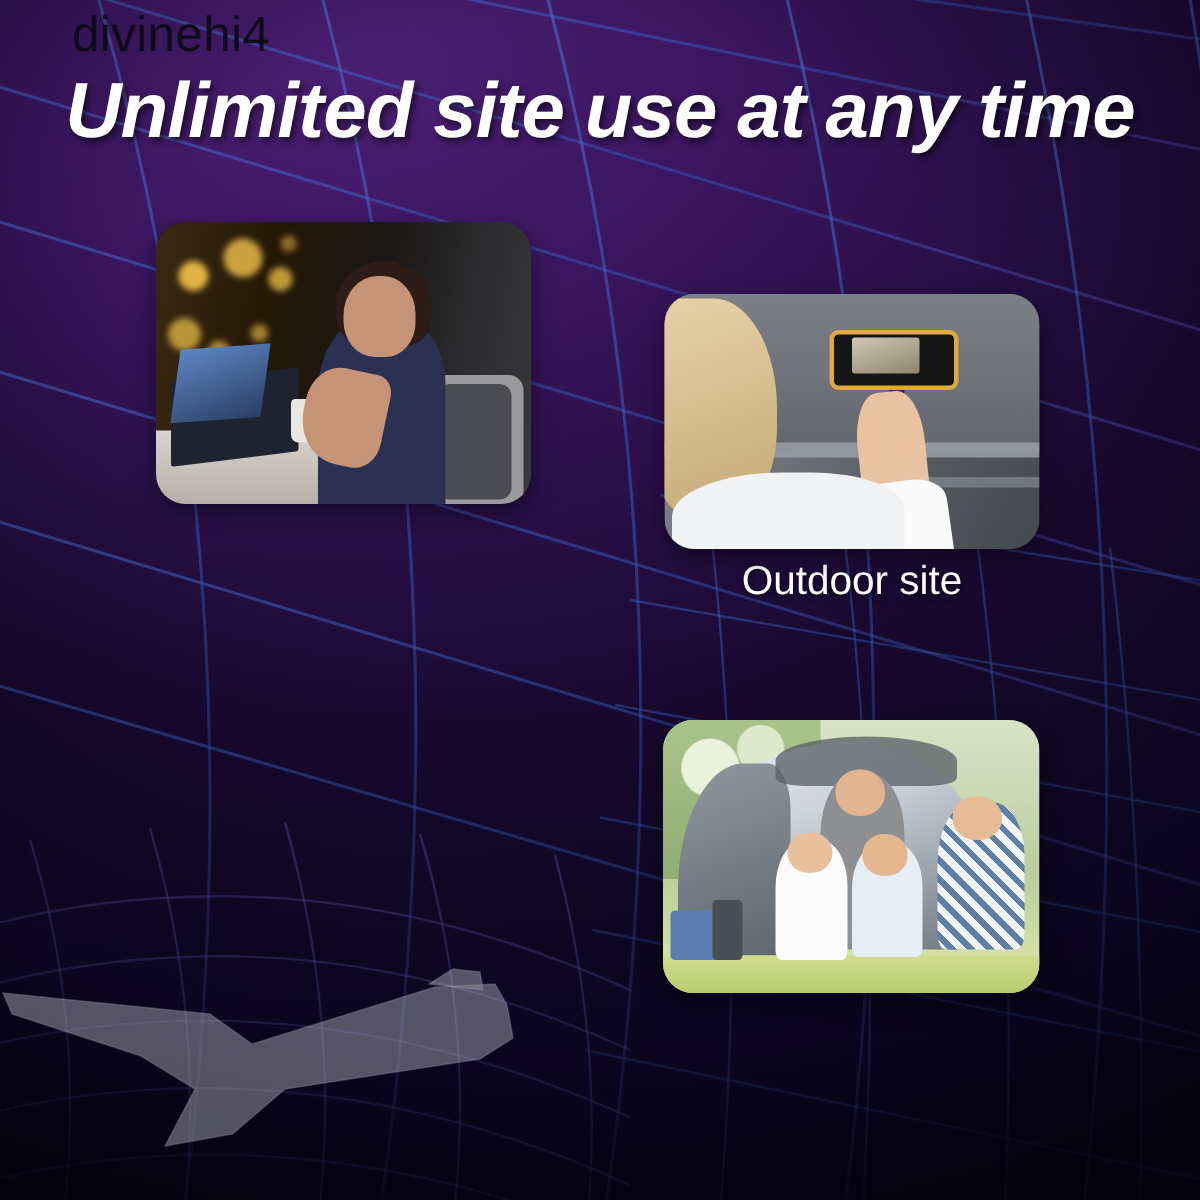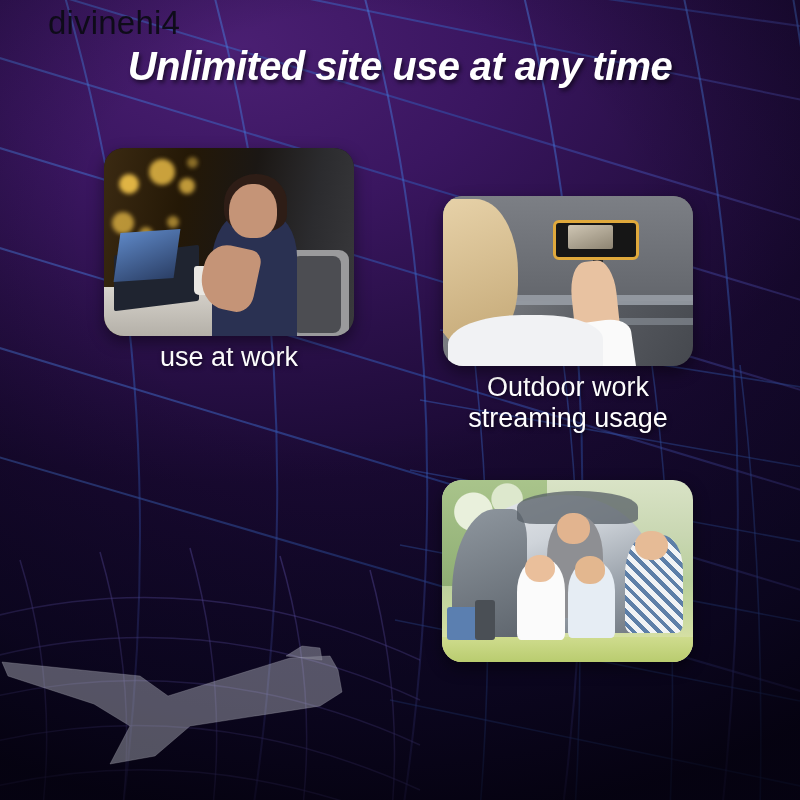--- a/index.html
+++ b/index.html
@@ -24,21 +24,21 @@
   
   .watermark{
     position:absolute;left:16px;top:6px;
     font-size:33px;line-height:1;color:#0b0b14;
     letter-spacing:.2px;opacity:.92;margin-left:32px;
   }
   
   .headline{
     position:absolute;left:0;right:0;top:44px;
     text-align:center;color:#ffffff;
-    font-size:40px;font-weight:bold;font-style:italic;
+    font-size:52px;font-weight:bold;font-style:italic;
     letter-spacing:-.6px;
     text-shadow:2px 3px 4px rgba(0,0,0,.55);
     white-space:nowrap;
   }
   
   .card{position:absolute;}
   .photo{
     position:relative;overflow:hidden;border-radius:20px;
     box-shadow:0 6px 16px rgba(0,0,0,.45);
     background:#1b1228;
@@ -217,43 +217,39 @@
           <div class="lap"></div>
           <div class="lapscr"></div>
         <div class="cup"></div>
           <div class="chair"></div>
         <div class="body"></div>
           <div class="hair"></div>
           <div class="head"></div>
           <div class="arm"></div>
       </div>
     </div>
-    <div class="caption">
-      <span class="ln">use at work</span>
-    </div>
   </div>
 
   <div class="card" id="card-stream">
     <div class="photo">
       <div class="scene s2">
         <div class="wall"></div>
           <div class="rail"></div>
           <div class="rail2"></div>
         <div class="tripod"></div>
           <div class="phone"></div>
           <div class="phscr"></div>
         <div class="armsel"></div>
           <div class="sleeve"></div>
         <div class="hairL"></div>
           <div class="shoulder"></div>
       </div>
     </div>
     <div class="caption">
-      <span class="ln">Outdoor work</span>
-      <span class="ln">streaming usage</span>
+      <span class="ln">Outdoor site</span>
     </div>
   </div>
 
 
   <div class="card" id="card-travel">
     <div class="photo">
       <div class="scene s4">
         <div class="trees"></div>
         <div class="tent"></div>
           <div class="tentdk"></div>

